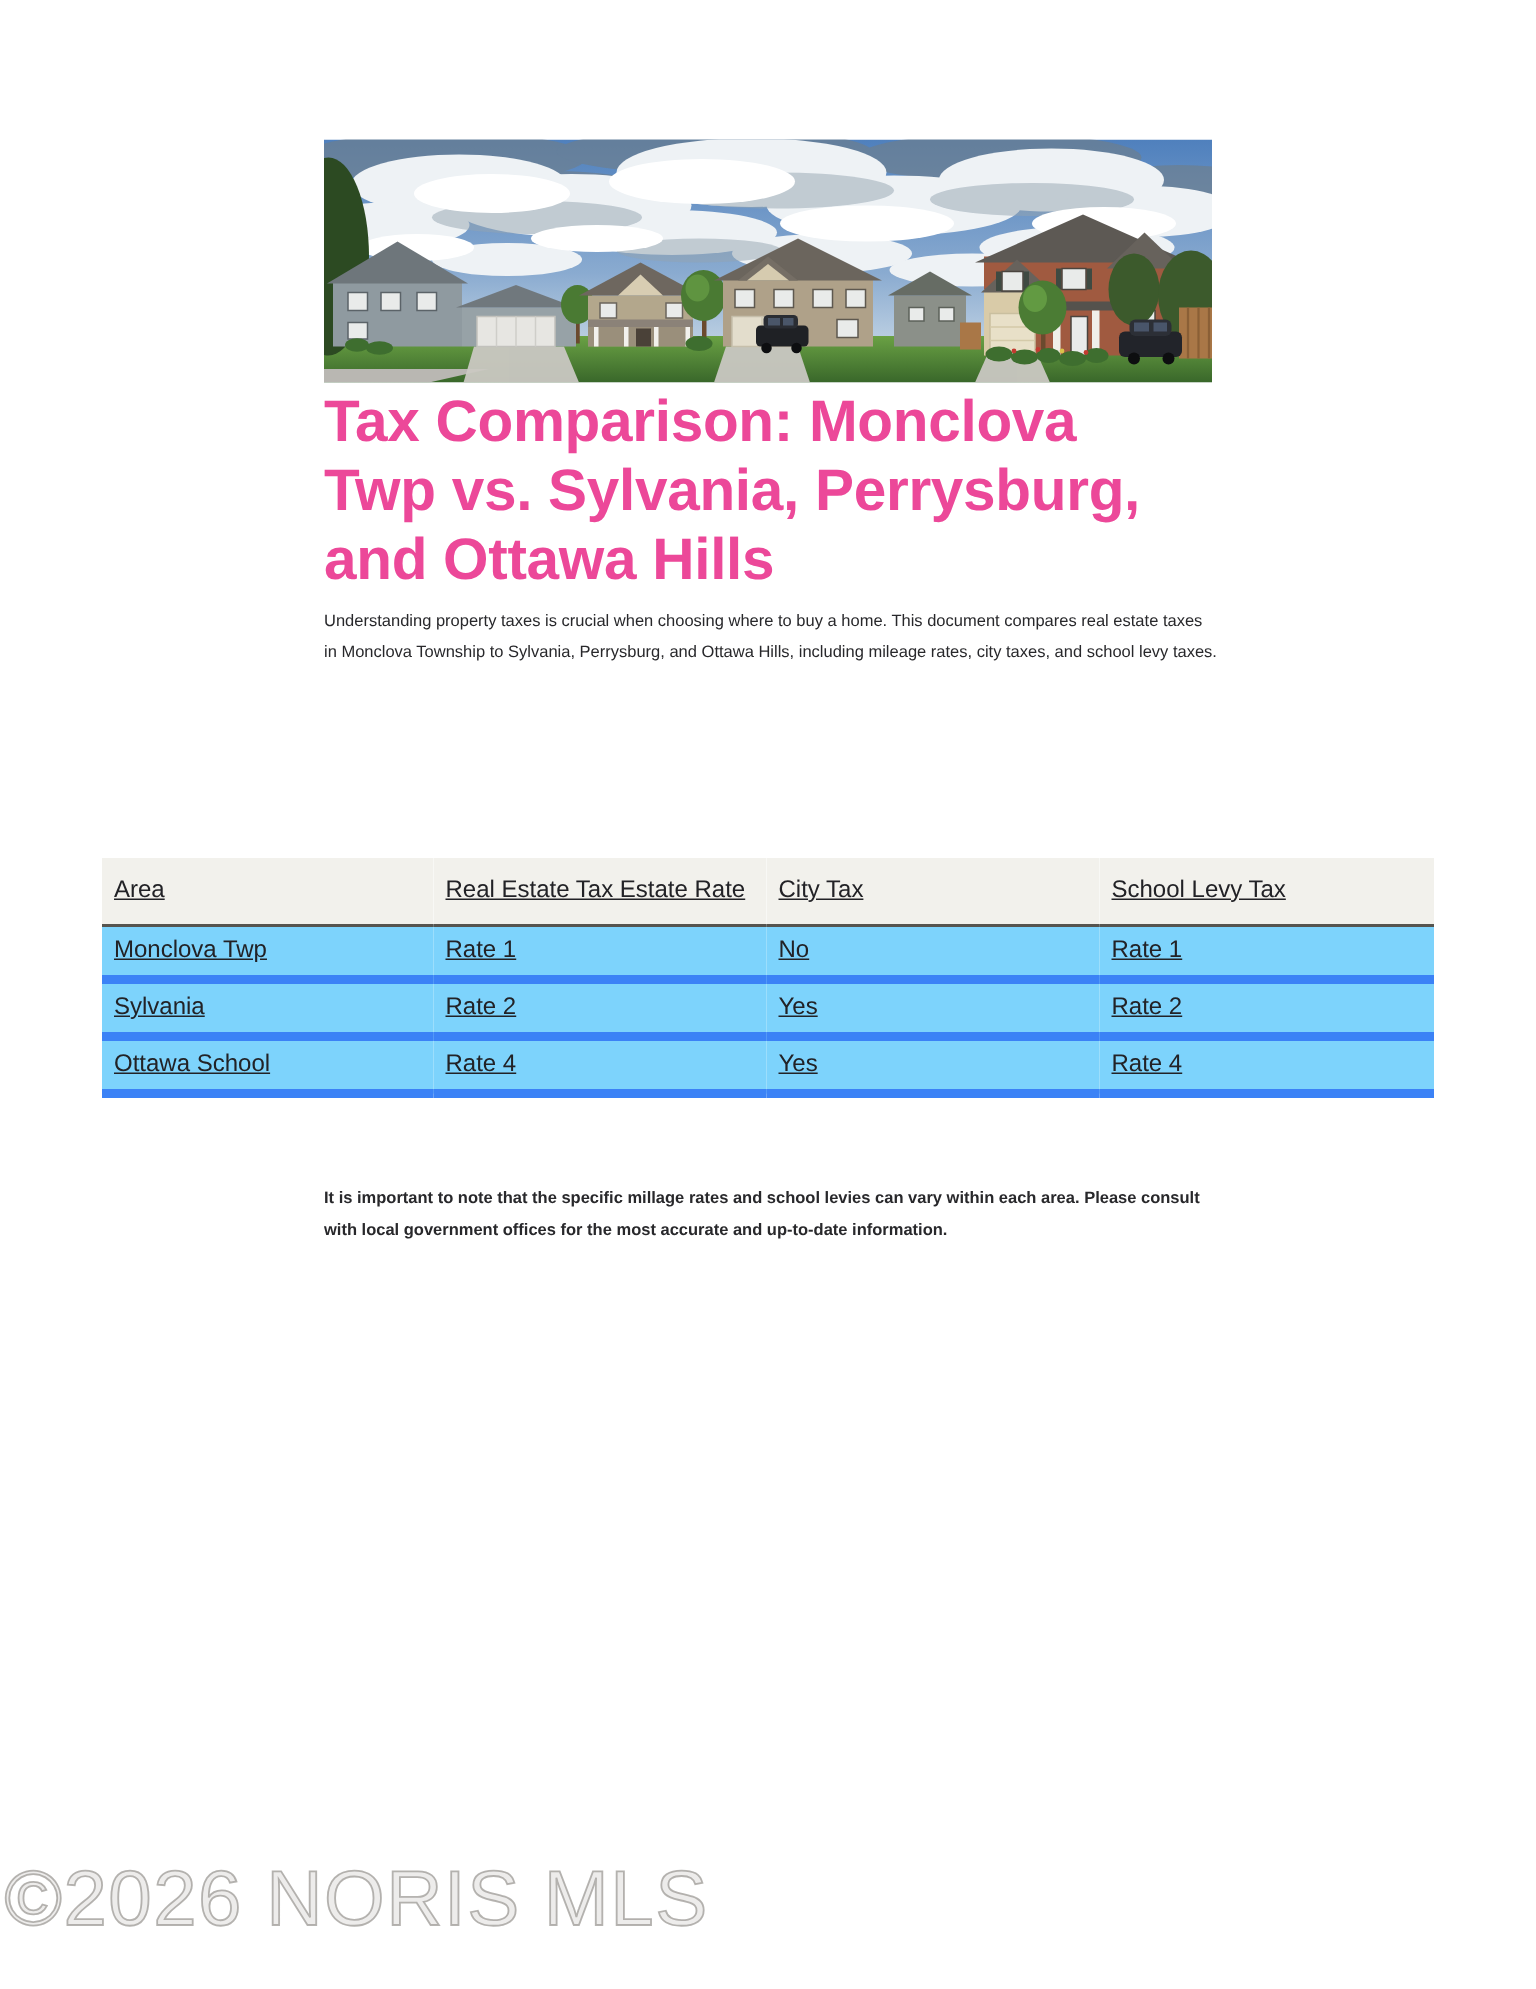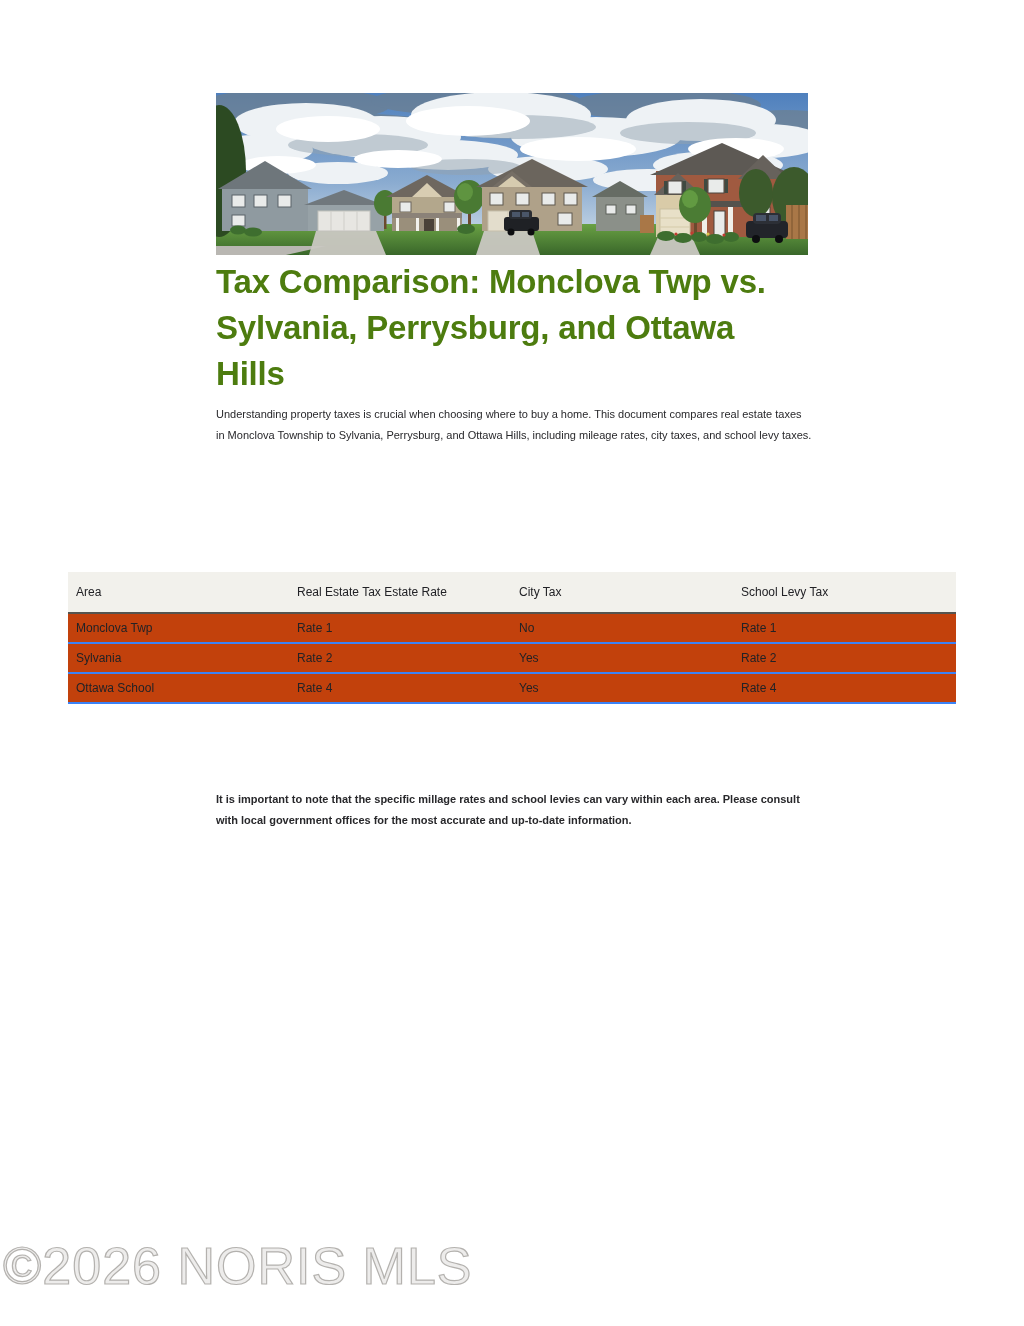--- a/index.html
+++ b/index.html
@@ -17,64 +17,65 @@
     position: absolute;
     left: 216px; top: 93px;
     width: 592px; height: 162px;
     display: block;
   }
   .title {
     position: absolute;
     left: 216px; top: 259px;
     width: 580px;
     margin: 0;
-    font-size: 33px;
+    font-size: 39px;
     line-height: 46px;
     font-weight: 600;
     letter-spacing: -0.2px;
-    color: #4d7c0f;
+    color: #ec4899;
   }
   .para {
     position: absolute;
     left: 216px;
     width: 596px;
     margin: 0;
     font-size: 11px;
     line-height: 21.4px;
     color: #28282b;
   }
   .para-intro   { top: 404px; }
   .para-lead    { top: 510px; }
   .para-closing { top: 789px; font-weight: bold; }
   .taxtable {
     position: absolute;
     left: 68px; top: 572px;
     width: 888px;
     border-collapse: collapse;
     table-layout: fixed;
-    font-size: 12px;
+    font-size: 16px;
     color: #222226;
+    text-decoration: underline;
   }
   .taxtable col.c1 { width: 221px; }
   .taxtable col.c2 { width: 222px; }
   .taxtable col.c3 { width: 222px; }
   .taxtable col.c4 { width: 223px; }
   .taxtable th {
     background: #f2f1ec;
     text-align: left;
     font-weight: 400;
     padding: 13px 8px;
     border-bottom: 2px solid #56544f;
     white-space: nowrap;
     overflow: hidden;
   }
   .taxtable td {
     padding: 7px 8px;
-    border-bottom: 2px solid #3b82f6;
-    background: #c2410c;
+    border-bottom: 6px solid #3b82f6;
+    background: #7dd3fc;
     white-space: nowrap;
   }
   .watermark {
     position: absolute;
     left: 3px; top: 1240px;
     font-size: 52px;
     line-height: 1;
     letter-spacing: 1px;
     color: rgba(140, 137, 133, 0.16);
     -webkit-text-stroke: 1.2px rgba(158, 155, 151, 0.75);

